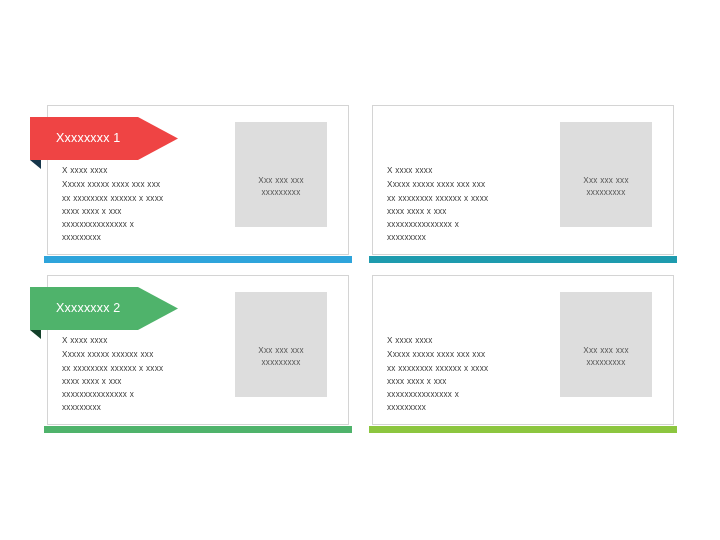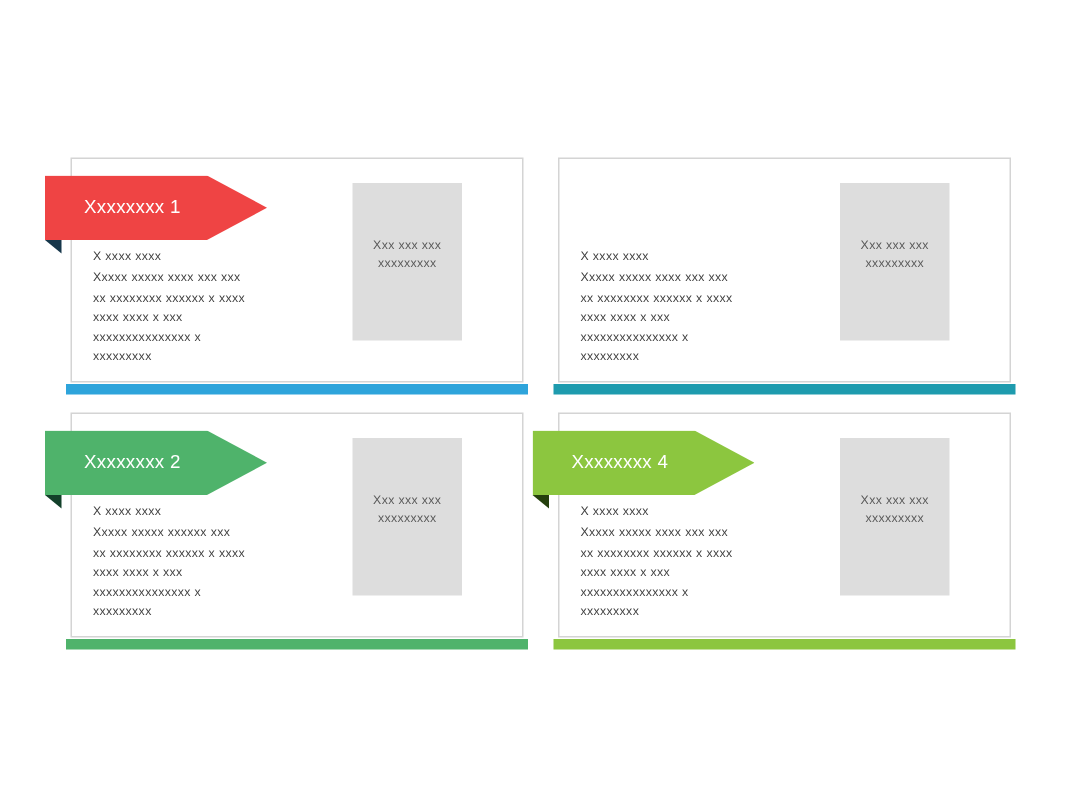--- a/index.html
+++ b/index.html
@@ -90,27 +90,27 @@
     letter-spacing: 0.25px;
   }
   .body-text .line { white-space: nowrap; }
   .body-text .line.first { margin-bottom: 1px; }
 
   
   .img-placeholder {
     position: absolute;
     left: 187px;
     top: 16px;
-    width: 73px;
+    width: 92px;
     height: 105px;
     background: #dddddd;
     display: flex;
     align-items: flex-start;
     justify-content: center;
-    padding-top: 36px;
+    padding-top: 53px;
   }
   .img-caption {
     color: #595959;
     font-size: 8.2px;
     line-height: 1.5;
     text-align: center;
     letter-spacing: 0.25px;
   }
 
   
@@ -204,22 +204,16 @@
       <div class="line">xxxx xxxx x xxx</div>
       <div class="line">xxxxxxxxxxxxxxx x</div>
       <div class="line">xxxxxxxxx</div>
     </div>
     <div class="img-placeholder" style="background: rgb(221, 221, 221);">
       <div class="img-caption">
         <div>Xxx xxx xxx</div>
         <div>xxxxxxxxx</div>
       </div>
     </div>
-    <div class="banner-wrap">
-      <div class="banner-fold" style="border-top-color: rgb(36, 64, 13);"></div>
-      <div class="banner" style="background: rgb(140, 198, 63);">
-        <span class="banner-label">Xxxxxxxx 4</span>
-      </div>
-    </div>
   </div>
   <div class="accent-bar bar-4" style="background: rgb(140, 198, 63);"></div>
 
 </div>
 
 </body></html>

